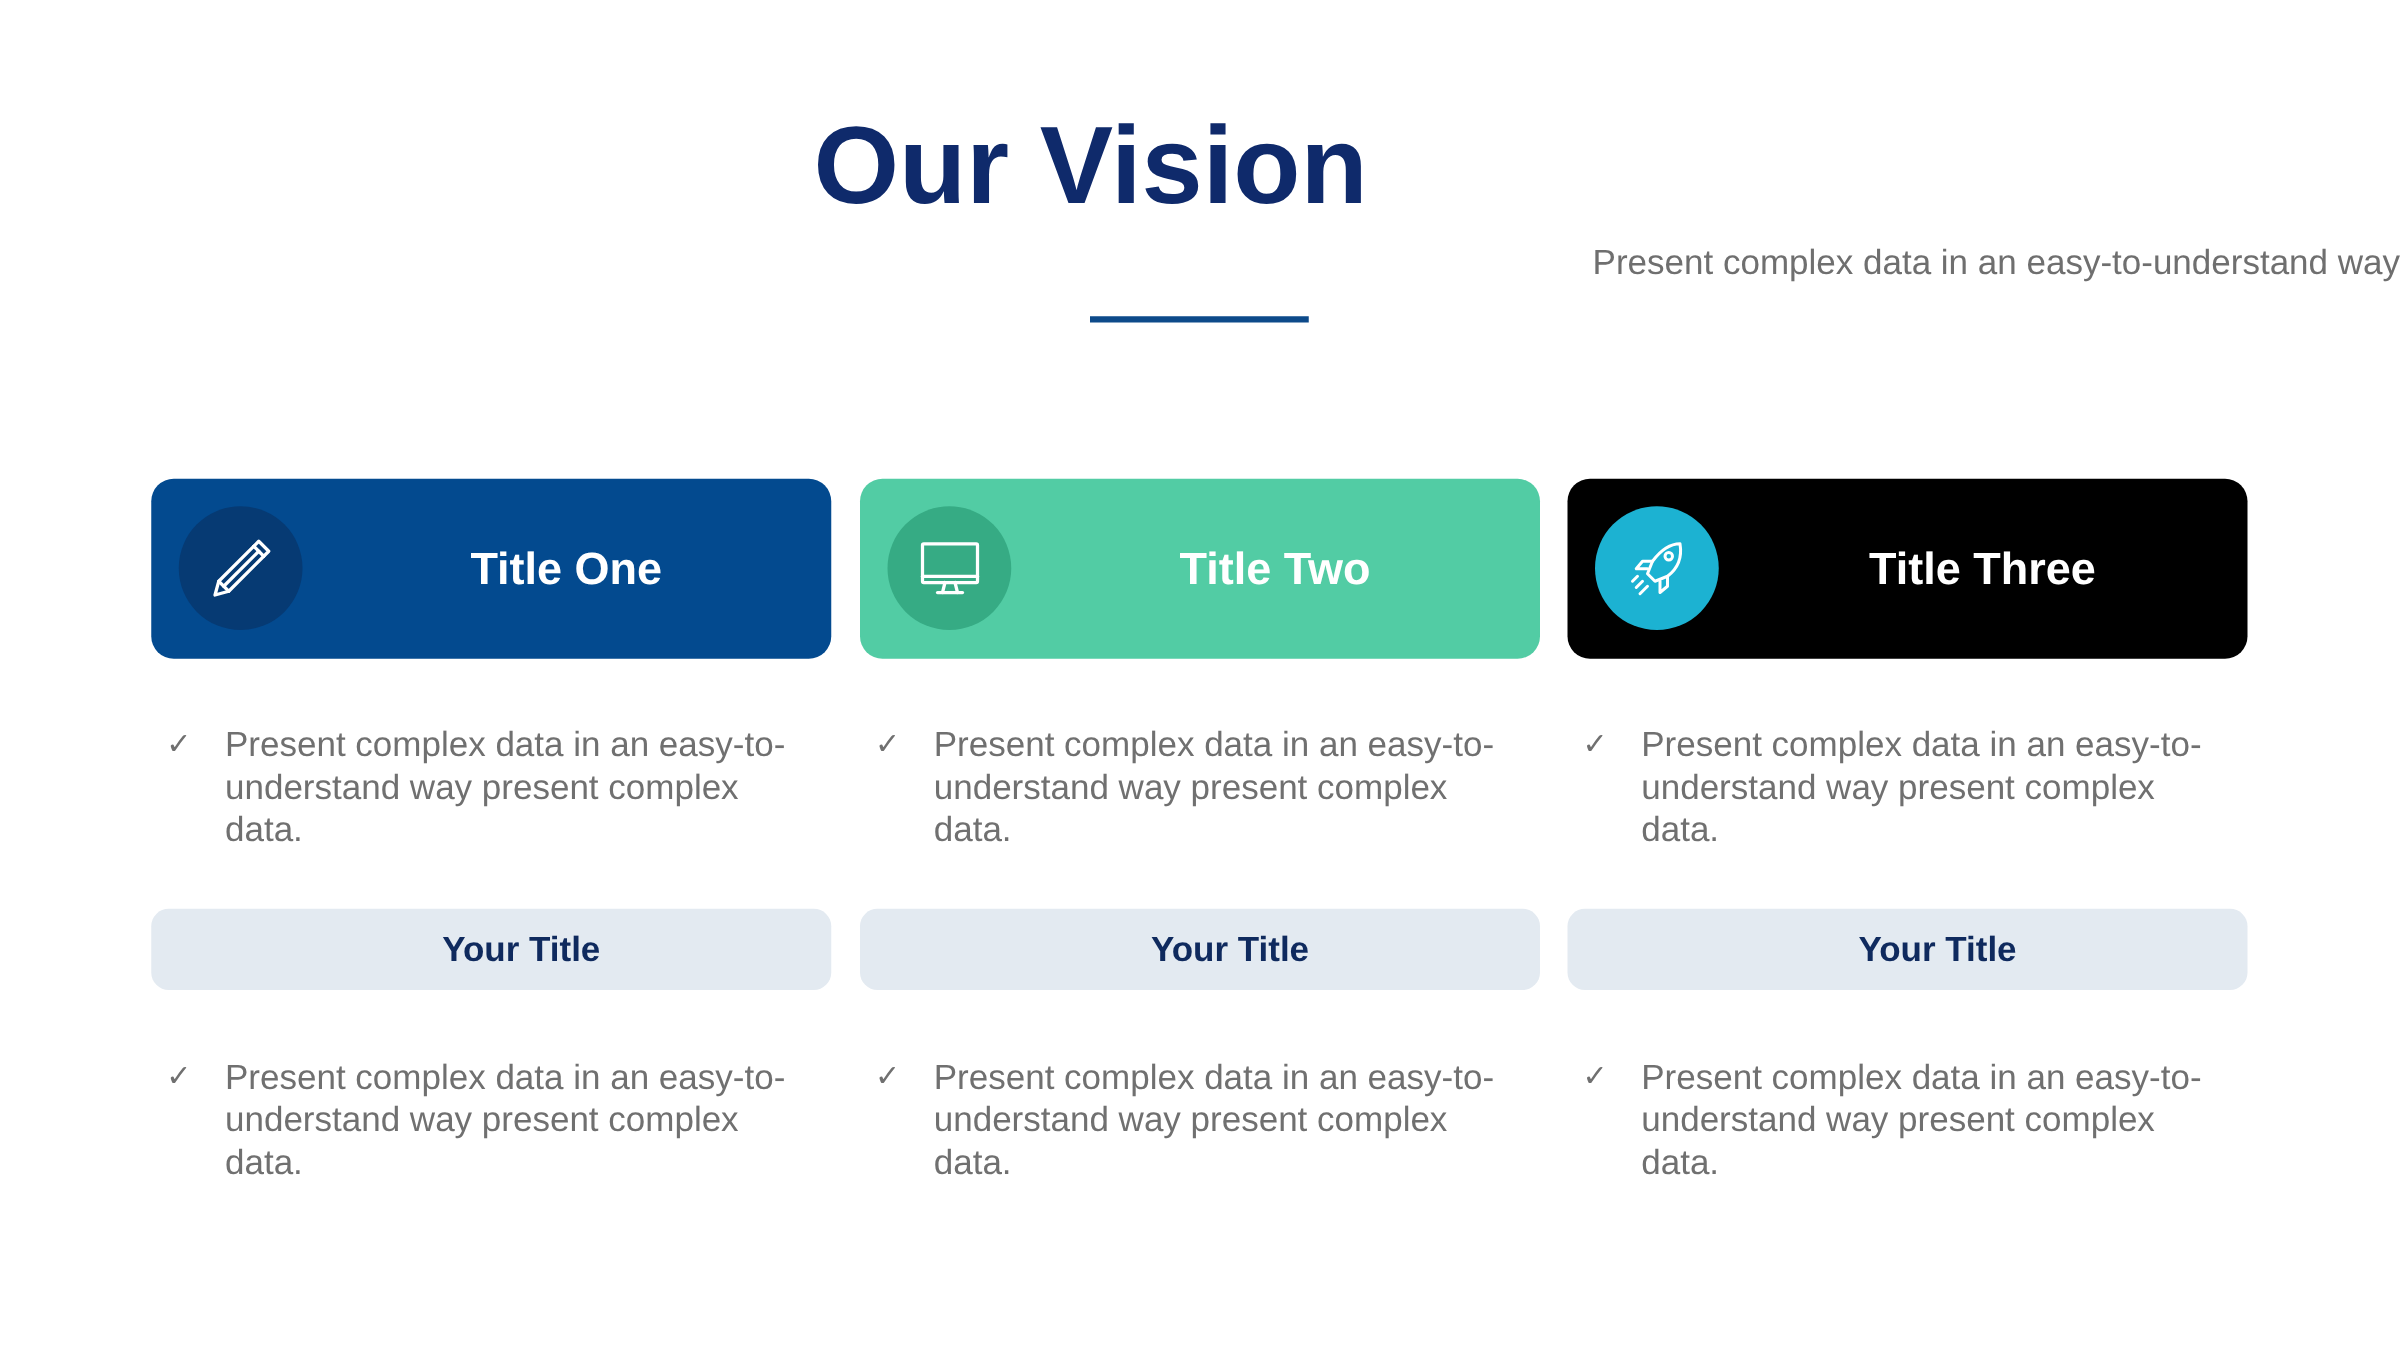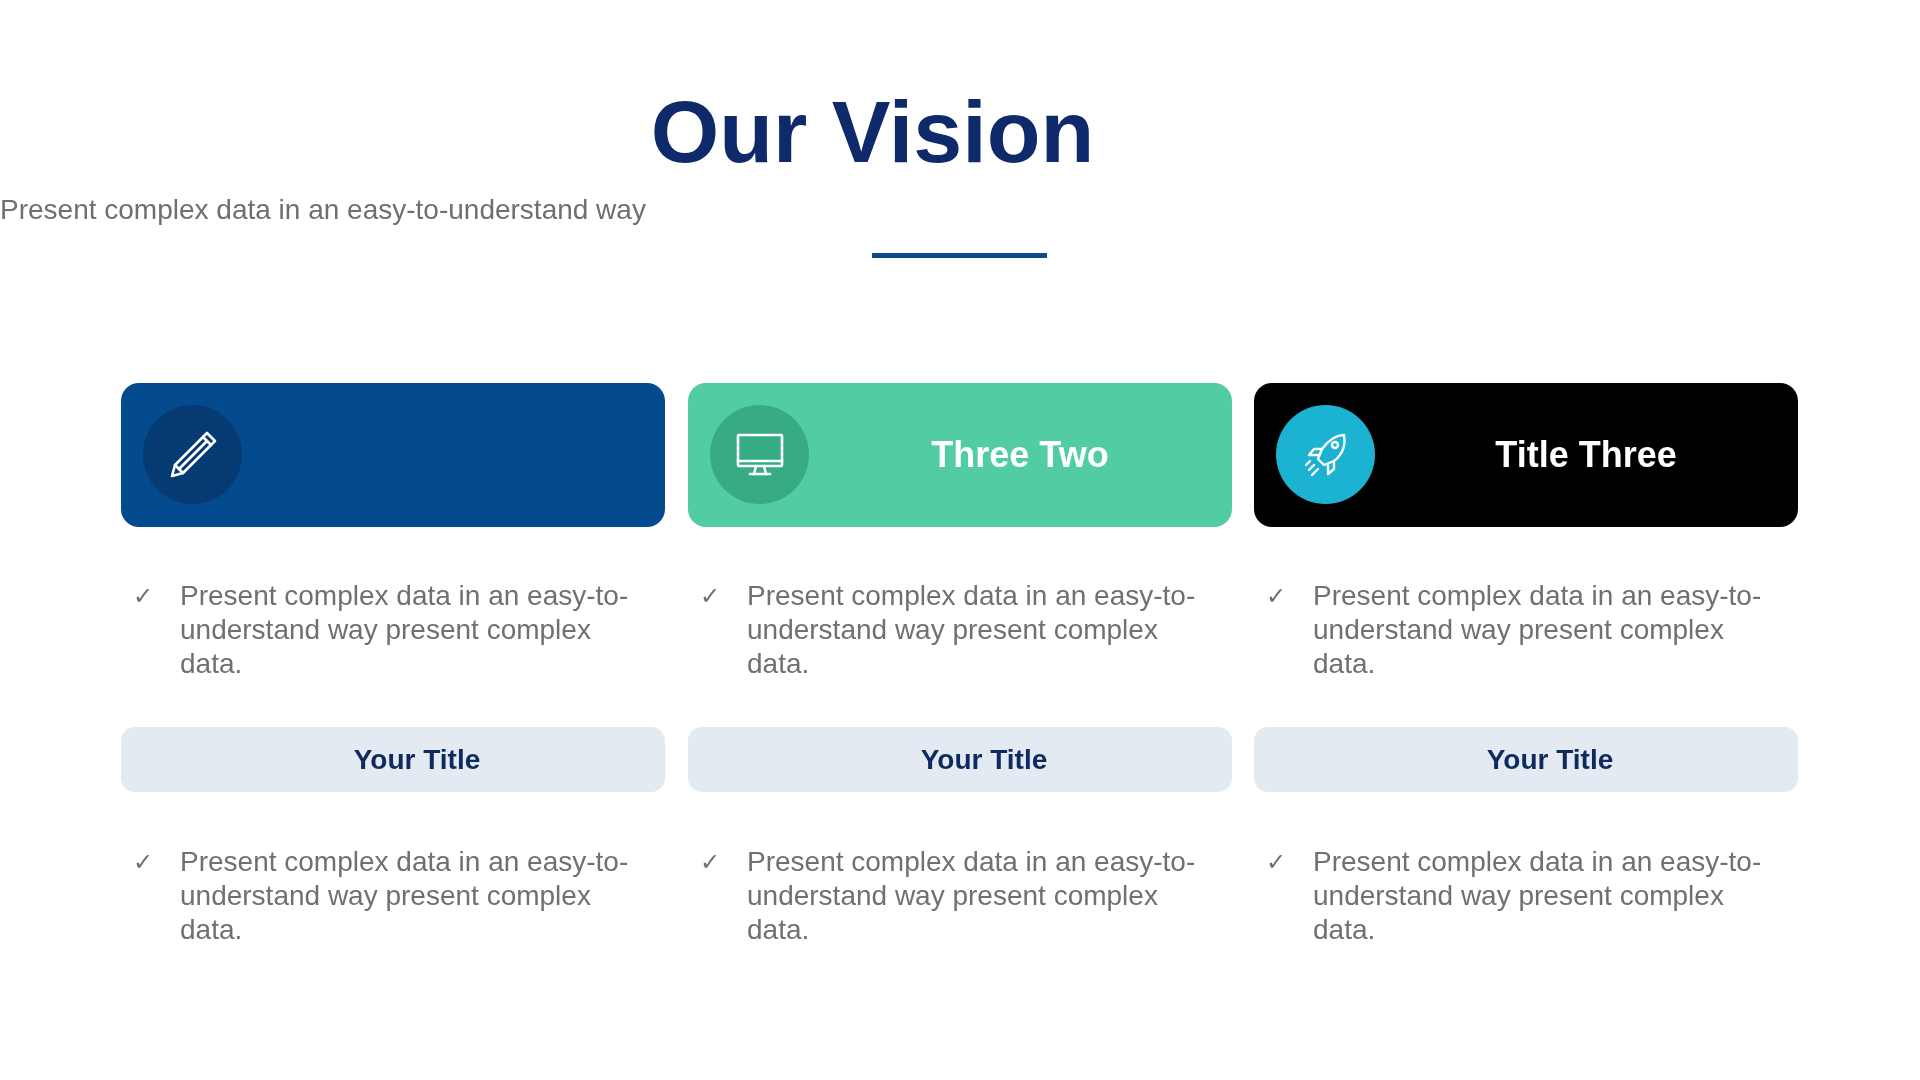--- a/index.html
+++ b/index.html
@@ -6,21 +6,21 @@
     html, body { width: 1920px; height: 1080px; background: #ffffff; overflow: hidden; }
     body { position: relative; font-family: "Liberation Sans", "DejaVu Sans", sans-serif; }
 
     .title {
       position: absolute; left: 0; width: 1745px; top: 82px;
       text-align: center; font-size: 88px; font-weight: 700;
       color: #0f2a6b; letter-spacing: 0px; line-height: 100px;
     }
     .subtitle {
       position: absolute; left: 0; width: 1920px; top: 192px;
-      text-align: left; font-size: 28px; color: #6f6f6f; line-height: 36px;
+      text-align: right; font-size: 28px; color: #6f6f6f; line-height: 36px;
     }
     .divider {
       position: absolute; left: 872px; top: 253px; width: 175px; height: 5px;
       background: #0d4a8a;
     }
 
     .col { position: absolute; top: 383px; width: 544px; }
     .col-1 { left: 121px; }
     .col-2 { left: 688px; }
     .col-3 { left: 1254px; }
@@ -68,20 +68,21 @@
 <div class="col col-1">
   <div class="card" style="background:#034a8f;">
     <div class="icon-circle" style="background:#063a73;">
       <svg viewBox="0 0 60 60" fill="none" stroke="#ffffff" stroke-width="2.6" stroke-linejoin="round" stroke-linecap="round">
         <path d="M44 8 L52 16 L20 48 L9 51 L12 40 Z"></path>
         <path d="M40 12 L48 20"></path>
         <path d="M12 40 L20 48"></path>
         <path d="M16 44 L44 16"></path>
       </svg>
     </div>
+    <div class="card-title">Title One</div>
   </div>
   <div class="bullet b1">
     <span class="check">✓</span>
     <span>Present complex data in an easy-to-understand way present complex data.</span>
   </div>
   <div class="subbar">Your Title</div>
   <div class="bullet b2">
     <span class="check">✓</span>
     <span>Present complex data in an easy-to-understand way present complex data.</span>
   </div>
@@ -90,21 +91,21 @@
 <div class="col col-2">
   <div class="card" style="background:#52cca4;">
     <div class="icon-circle" style="background:#36ab84;">
       <svg viewBox="0 0 60 60" fill="none" stroke="#ffffff" stroke-width="2.6" stroke-linejoin="round" stroke-linecap="round">
         <rect x="8" y="10" width="44" height="31" rx="1"></rect>
         <path d="M8 36 L52 36"></path>
         <path d="M26 41 L24 49 M34 41 L36 49"></path>
         <path d="M20 49 L40 49"></path>
       </svg>
     </div>
-    <div class="card-title">Three Two</div>
+    <div class="card-title">Title Two</div>
   </div>
   <div class="bullet b1">
     <span class="check">✓</span>
     <span>Present complex data in an easy-to-understand way present complex data.</span>
   </div>
   <div class="subbar">Your Title</div>
   <div class="bullet b2">
     <span class="check">✓</span>
     <span>Present complex data in an easy-to-understand way present complex data.</span>
   </div>

